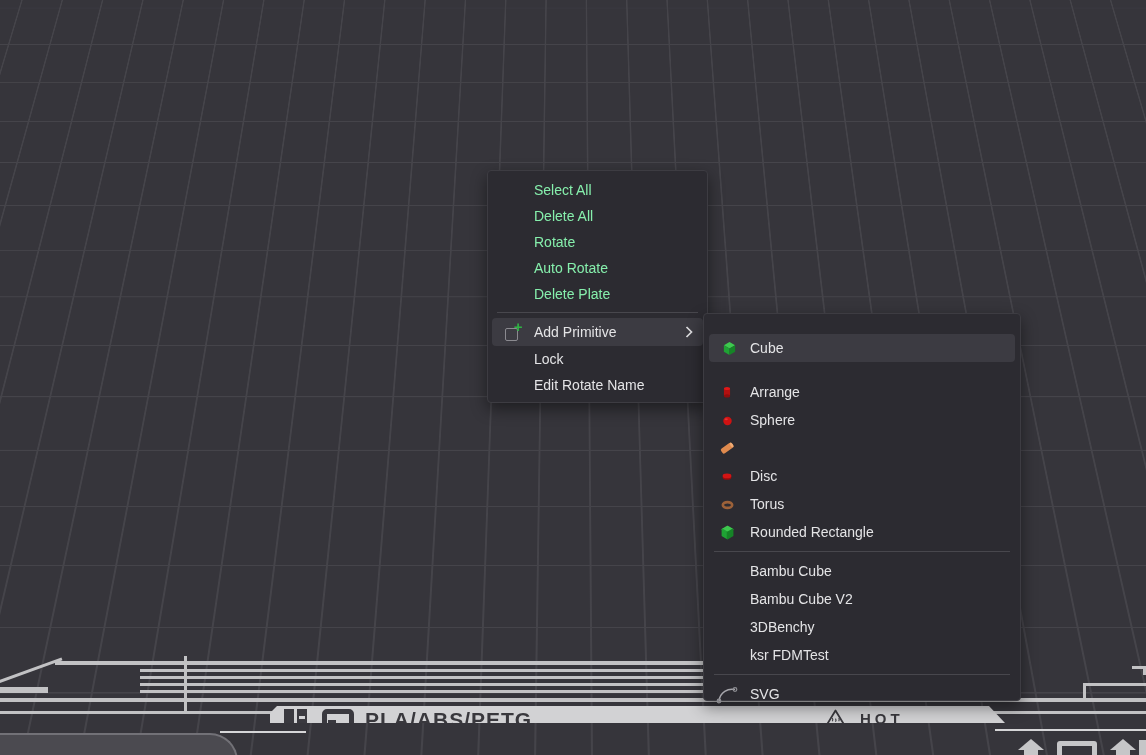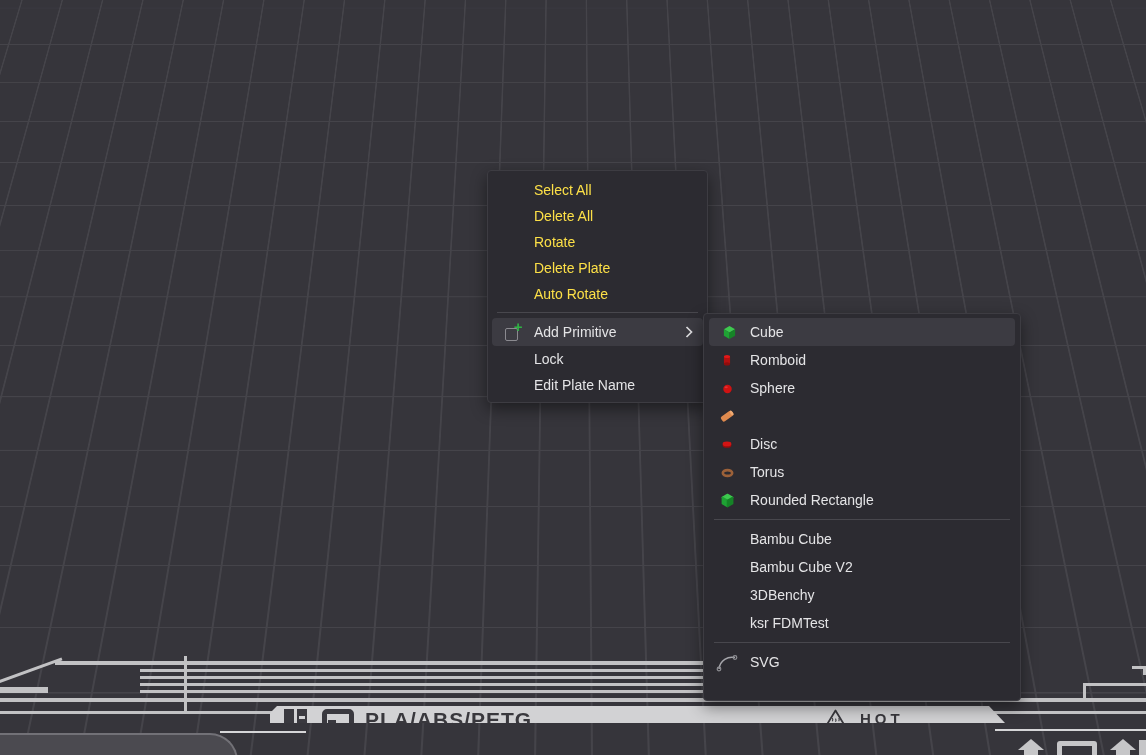--- a/index.html
+++ b/index.html
@@ -58,24 +58,24 @@
     position:absolute;background:#2c2b31;border:1px solid #3d3c42;border-radius:4px;
     box-shadow:0 6px 16px rgba(0,0,0,.45);box-sizing:border-box;
     color:#e4e4e6;font-size:14px;z-index:10;
   }
   .ctx-menu{left:487px;top:170px;width:221px;height:233px;padding-top:6px;}
   .sub-menu{left:703px;top:313px;width:318px;height:388px;padding-top:4px;z-index:11;}
   .mi{display:flex;align-items:center;height:26px;position:relative;}
   .sub-menu .mi{height:28px;}
   .ico-slot{width:46px;display:flex;align-items:center;justify-content:center;flex:0 0 auto;}
   .mi-label{flex:1 1 auto;white-space:nowrap;}
-  .mi.disabled .mi-label{color:#fde047;}
+  .mi.disabled .mi-label{color:#86efac;}
   .mi.hl{background:#3c3b42;border-radius:4px;margin:0 4px;height:28px;}
   .mi.hl .ico-slot{width:42px;}
-  .sub-menu .mi.hl{margin:0 5px;}
+  .sub-menu .mi.hl{margin:16px 5px;}
   .sub-menu .mi.hl .ico-slot{width:41px;}
   .chev{margin-right:10px;display:flex;align-items:center;}
   .sep{height:1px;background:#48474d;margin:5px 9px;}
   .sub-menu .sep{margin:5px 10px;}
   
   .ap-icon{position:relative;width:17px;height:17px;display:inline-block;}
   .ap-box{position:absolute;left:0;bottom:0;width:11px;height:11px;border:1.6px solid #8b8a90;border-radius:2px;}
   .ap-plus{position:absolute;right:-1px;top:-5px;color:#2fb344;font-size:15px;font-weight:bold;line-height:1;}
 </style>
 </head>
@@ -135,25 +135,25 @@
   <div class="mi disabled">
     <span class="ico-slot"></span>
     <span class="mi-label">Delete All</span>
   </div>
   <div class="mi disabled">
     <span class="ico-slot"></span>
     <span class="mi-label">Rotate</span>
   </div>
   <div class="mi disabled">
     <span class="ico-slot"></span>
+    <span class="mi-label">Auto Rotate</span>
+  </div>
+  <div class="mi disabled">
+    <span class="ico-slot"></span>
     <span class="mi-label">Delete Plate</span>
-  </div>
-  <div class="mi disabled">
-    <span class="ico-slot"></span>
-    <span class="mi-label">Auto Rotate</span>
   </div>
   <div class="sep"></div>
   <div class="mi hl">
     <span class="ico-slot">
       <span class="ap-icon">
         <span class="ap-box"></span>
         <span class="ap-plus">+</span>
       </span>
     </span>
     <span class="mi-label">Add Primitive</span>
@@ -162,21 +162,21 @@
           <path d="M1.5 1 L6.5 6 L1.5 11" fill="none" stroke="#dcdcde" stroke-width="1.7"></path>
         </svg>
     </span>
   </div>
   <div class="mi">
     <span class="ico-slot"></span>
     <span class="mi-label">Lock</span>
   </div>
   <div class="mi">
     <span class="ico-slot"></span>
-    <span class="mi-label">Edit Plate Name</span>
+    <span class="mi-label">Edit Rotate Name</span>
   </div>
 </div>
 
 <div class="menu sub-menu">
   <div class="mi hl">
     <span class="ico-slot">
       <svg width="15" height="15" viewBox="0 0 16 16">
         <polygon points="8,1 14,4.5 8,8 2,4.5" fill="#3ec94f"></polygon>
         <polygon points="2,4.5 8,8 8,15 2,11.5" fill="#1fa334"></polygon>
         <polygon points="14,4.5 8,8 8,15 14,11.5" fill="#168427"></polygon>
@@ -185,21 +185,21 @@
     <span class="mi-label">Cube</span>
   </div>
   <div class="mi">
     <span class="ico-slot">
       <svg width="14" height="14" viewBox="0 0 16 16">
         <rect x="4.5" y="4" width="7" height="8.5" fill="#b21010"></rect>
         <ellipse cx="8" cy="12.5" rx="3.5" ry="1.8" fill="#8f0d0d"></ellipse>
         <ellipse cx="8" cy="4" rx="3.5" ry="1.8" fill="#e01818"></ellipse>
       </svg>
     </span>
-    <span class="mi-label">Romboid</span>
+    <span class="mi-label">Arrange</span>
   </div>
   <div class="mi">
     <span class="ico-slot">
       <svg width="13" height="13" viewBox="0 0 16 16">
         <circle cx="8" cy="8.5" r="5.2" fill="#cf1212"></circle>
         <ellipse cx="6.4" cy="6.4" rx="2" ry="1.3" fill="#ee4444" opacity="0.65"></ellipse>
       </svg>
     </span>
     <span class="mi-label">Sphere</span>
   </div>

